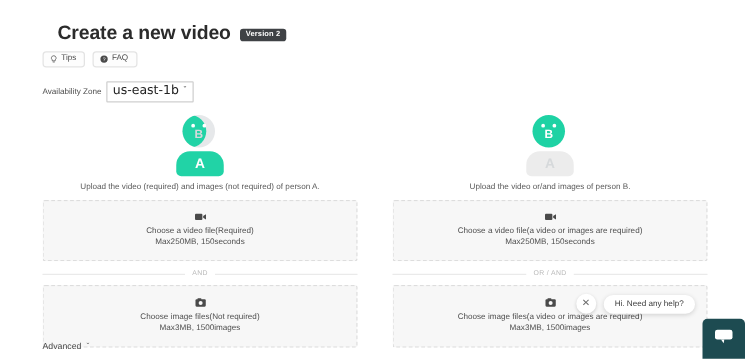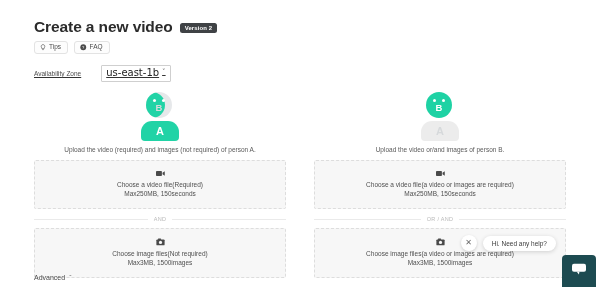--- a/index.html
+++ b/index.html
@@ -32,20 +32,21 @@
     display: flex;
     align-items: center;
     gap: 7px;
   }
   .page-title {
     font-size: 15.5px;
     font-weight: 700;
     color: #2b2b2b;
     letter-spacing: -0.1px;
     line-height: 1.1;
+    margin-left: 12px;
   }
   .version-badge {
     display: inline-block;
     background: #3f4245;
     color: #ffffff;
     font-size: 6px;
     font-weight: 700;
     letter-spacing: 0.1px;
     padding: 2px 5px 2px 5px;
     border-radius: 2.5px;
@@ -73,22 +74,21 @@
     cursor: pointer;
     line-height: 1;
   }
   .chip svg { display: block; }
 
   
   .az-row {
     display: flex;
     align-items: center;
     margin-top: 11px;
-    gap: 16px;
-    text-decoration: underline;
+    gap: 0px;
   }
   .az-label {
     font-size: 6.5px;
     color: #4c4c4c;
     margin-right: 4px;
     white-space: nowrap;
   }
   .az-select {
     border: 1px solid #cfcfcf;
     background: #ffffff;

